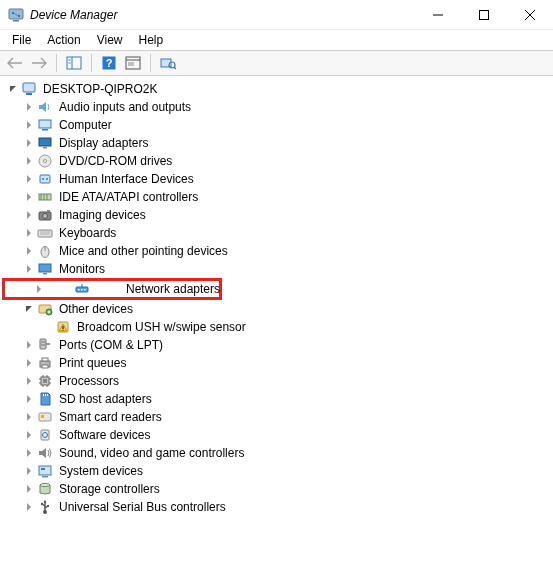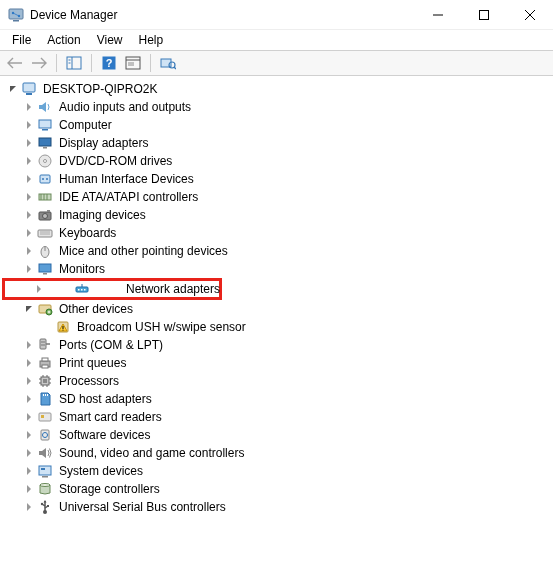--- a/index.html
+++ b/index.html
@@ -19,21 +19,21 @@
     display: flex;
     align-items: center;
     padding: 0 0 0 8px;
     border-bottom: 1px solid #eee;
   }
   .titlebar .app-icon {
     width: 16px; height: 16px;
     margin-right: 6px;
     display: inline-flex; align-items: center; justify-content: center;
   }
-  .titlebar .title { flex: 0 0 auto; }
+  .titlebar .title { flex: 0 0 auto; font-style: italic; }
   .titlebar .spacer { flex: 1; }
   .winbtns { display: flex; height: 100%; }
   .winbtn {
     width: 46px; height: 30px;
     display: flex; align-items: center; justify-content: center;
     font-family: "Segoe UI Symbol", sans-serif;
     font-size: 10px;
   }
 
   .menubar {

